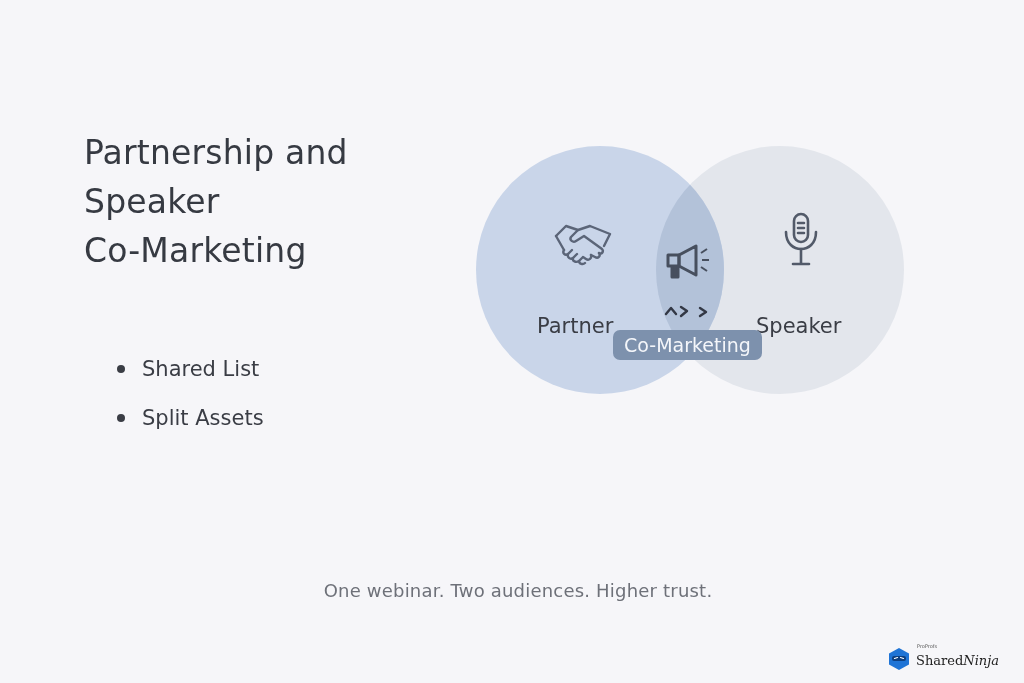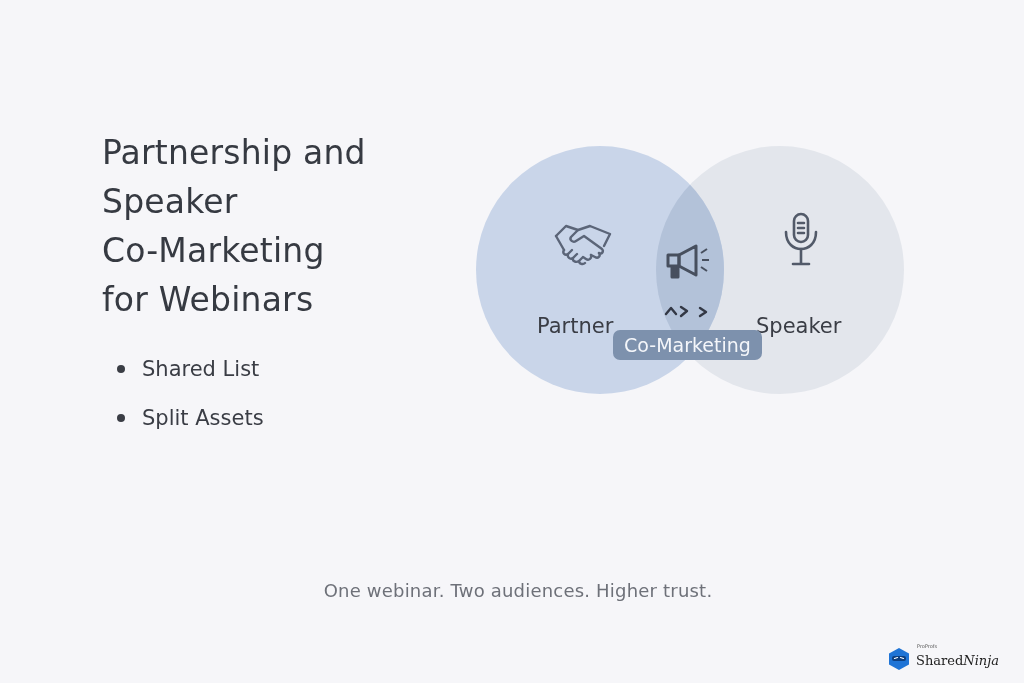--- a/index.html
+++ b/index.html
@@ -10,21 +10,21 @@
       overflow: hidden;
       background: #f6f6f9;
     }
     body {
       position: relative;
       font-family: "DejaVu Sans", "Liberation Sans", sans-serif;
       color: #3b3e46;
     }
     .title {
       position: absolute;
-      left: 102px;
+      left: 84px;
       top: 128px;
       width: 320px;
       margin: 0;
       font-size: 33px;
       line-height: 49px;
       font-weight: 500;
       color: #363a42;
       letter-spacing: 0.2px;
     }
     .title span { display: block; }
@@ -119,21 +119,20 @@
     }
     .brand-name .it { font-style: italic; }
   </style>
 </head>
 <body>
 
 <h1 class="title">
   <span>Partnership and</span>
   <span>Speaker</span>
   <span>Co-Marketing</span>
-  <span>for Webinars</span>
 </h1>
 
 <ul class="bullets">
   <li>
     <span class="dot"></span>
     <span>Shared List</span>
   </li>
   <li>
     <span class="dot"></span>
     <span>Split Assets</span>

